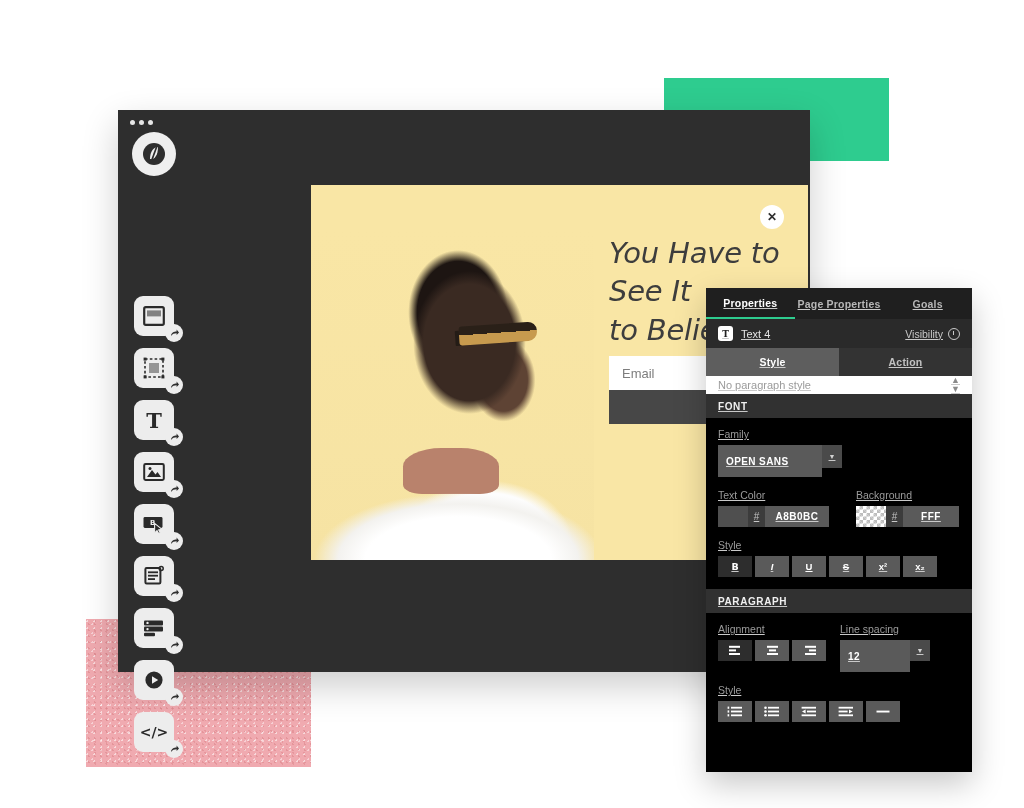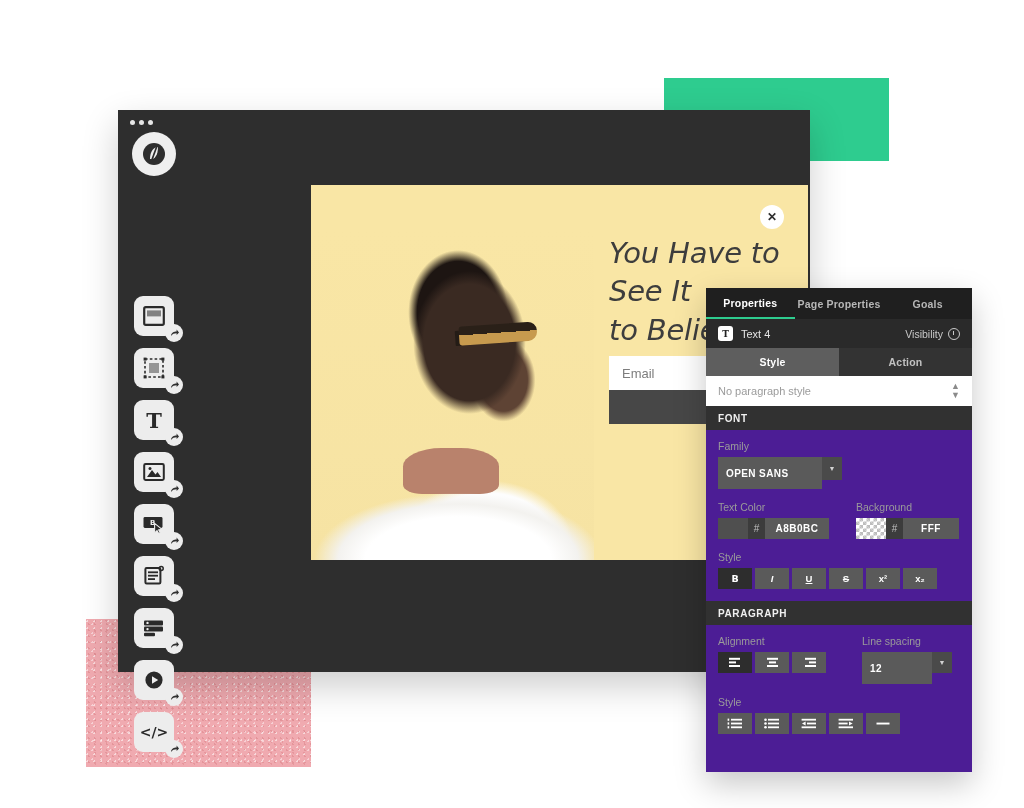--- a/index.html
+++ b/index.html
@@ -105,22 +105,22 @@
   }
   .popup-cta {
     position:absolute; left:298px; top:205px; width:330px; height:34px;
     background:#474747; color:#ffffff; font-size:12.5px; letter-spacing:1.1px;
     display:flex; align-items:center; justify-content:center;
   }
 
   
   .props-panel {
     position:absolute; left:706px; top:288px; width:266px; height:484px;
-    background:#4c1d95; box-shadow:0 12px 30px rgba(0,0,0,.22);
-    font-size:11px; color:#c9c9c9;
+    background:#000000; box-shadow:0 12px 30px rgba(0,0,0,.22);
+    font-size:11px; color:#c9c9c9;text-decoration:underline;
   }
   .props-tabs { display:flex; height:31px; background:#1f1f1f; }
   .props-tab {
     flex:1; display:flex; align-items:center; justify-content:center;
     font-size:10.5px; font-weight:bold; color:#b7b7b7; letter-spacing:.2px;
   }
   .props-tab.active { color:#ffffff; border-bottom:2px solid #2ecc8f; }
 
   .props-obj {
     height:29px; background:#2a2a2a; display:flex; align-items:center;
@@ -143,21 +143,21 @@
 
   .sub-tabs { display:flex; height:28px; }
   .sub-tab {
     flex:1; display:flex; align-items:center; justify-content:center;
     font-size:10.5px; font-weight:bold; letter-spacing:.2px;
   }
   .sub-tab.active { background:#5e5e5e; color:#ffffff; }
   .sub-tab.inactive { background:#333333; color:#c2c2c2; }
 
   .para-style-row {
-    height:30px; background:#ffffff; display:flex; align-items:center;
+    height:18px; background:#ffffff; display:flex; align-items:center;
     padding:0 12px; color:#9b9b9b; font-size:11px;
   }
   .stepper { margin-left:auto; color:#8a8a8a; font-size:9px; line-height:1.05; text-align:center; }
 
   .section-head {
     height:24px; background:#313131; display:flex; align-items:center; padding:0 12px;
     color:#f0f0f0; font-size:10px; font-weight:bold; letter-spacing:.6px;
   }
   .section-body { padding:10px 12px 12px 12px; }
   .fld-label { color:#9a9a9a; font-size:10.5px; margin-bottom:5px; }
@@ -450,21 +450,21 @@
           <div class="tbtn" style="text-decoration:line-through">S</div>
           <div class="tbtn">x²</div>
           <div class="tbtn">x₂</div>
         </div>
       </div>
     </div>
 
     <div class="section-head">PARAGRAPH</div>
     <div class="section-body">
 
-      <div class="row" style="gap:26px">
+      <div class="row" style="gap:4px">
         <div style="width:118px">
           <div class="fld-label">Alignment</div>
           <div class="btn-grp">
             <div class="tbtn active">
               <svg width="15" height="11" viewBox="0 0 15 11">
                   <rect x="1" y="0.8" width="11" height="2" fill="#fff"></rect>
                   <rect x="1" y="4.4" width="7" height="2" fill="#fff"></rect>
                   <rect x="1" y="8" width="11" height="2" fill="#fff"></rect>
                 </svg>
             </div>

